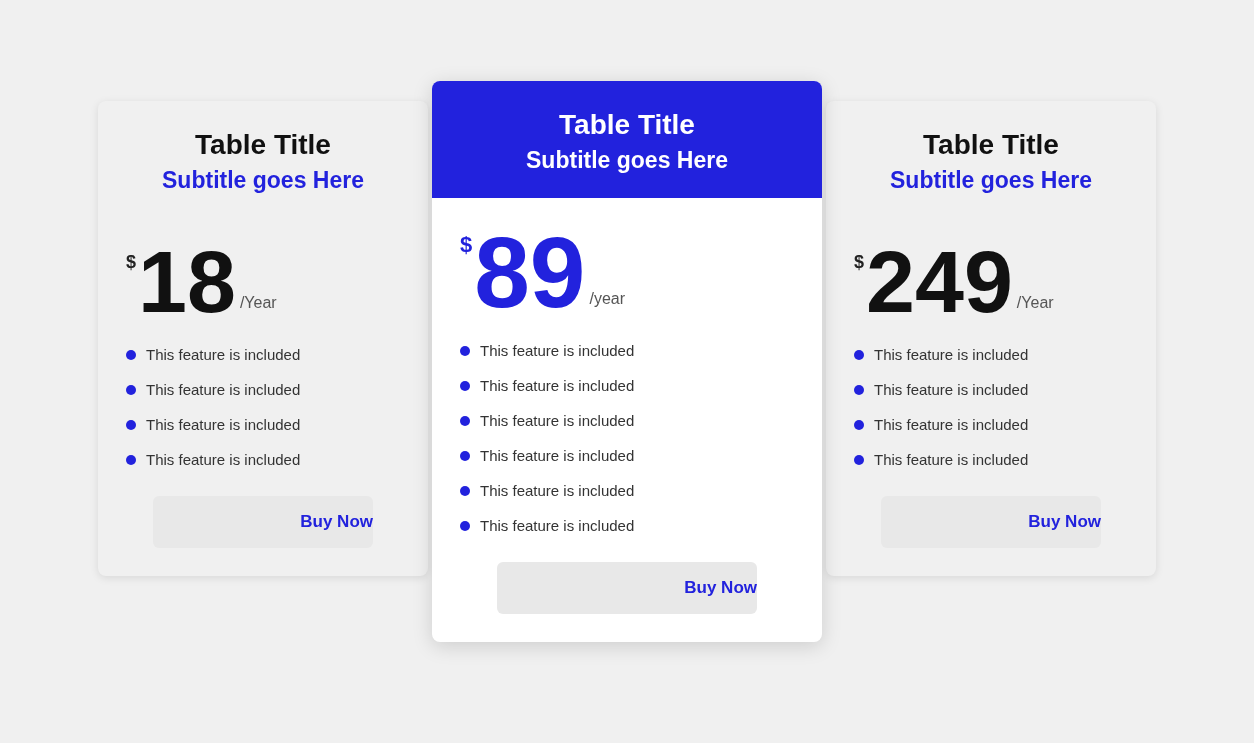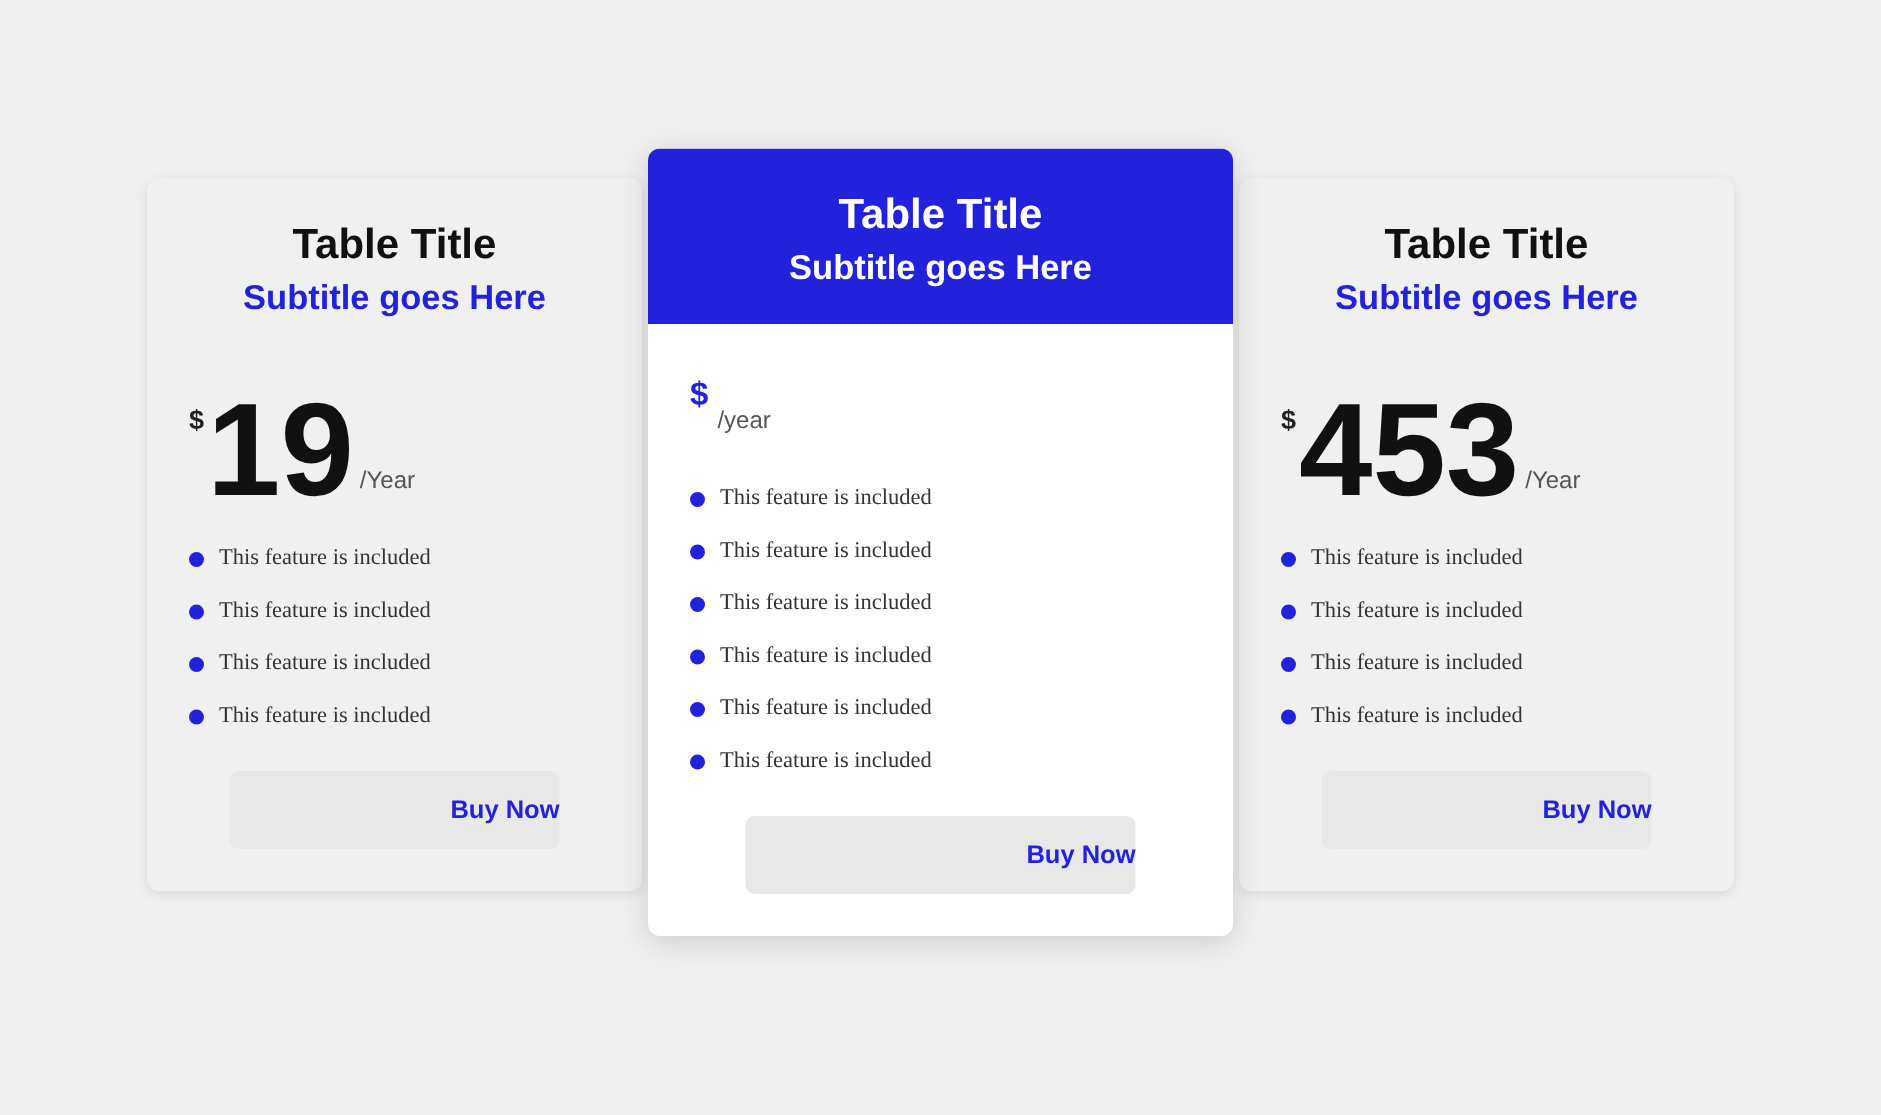--- a/index.html
+++ b/index.html
@@ -120,21 +120,20 @@
       color: #555;
       align-self: flex-end;
       margin-bottom: 14px;
       margin-left: 4px;
       margin-top: 32px;
     }
 
     .features-list {
       list-style: none;
       margin-bottom: 28px;
-      font-family: Liberation Serif, serif;
     }
 
     .features-list li {
       display: flex;
       align-items: center;
       gap: 10px;
       font-size: 15px;
       color: #333;
       margin-bottom: 18px;
     }
@@ -171,21 +170,21 @@
 
 <div class="pricing-container">
 <div class="pricing-card side">
       <div class="card-header ">
         <div class="card-title ">Table Title</div>
         <div class="card-subtitle ">Subtitle goes Here</div>
       </div>
       <div class="card-body">
         <div class="price-section">
           <span class="currency-symbol ">$</span>
-          <span class="price-amount ">19</span>
+          <span class="price-amount ">18</span>
           <span class="price-period">/Year</span>
         </div>
         <ul class="features-list">
           <li>
             <span class="feature-dot"></span>
             <span>This feature is included</span>
           </li>
           <li>
             <span class="feature-dot"></span>
             <span>This feature is included</span>
@@ -203,20 +202,21 @@
       </div>
     </div>
     <div class="pricing-card featured">
       <div class="card-header featured-header">
         <div class="card-title featured-title">Table Title</div>
         <div class="card-subtitle featured-subtitle">Subtitle goes Here</div>
       </div>
       <div class="card-body">
         <div class="price-section">
           <span class="currency-symbol featured-price">$</span>
+          <span class="price-amount featured-amount">89</span>
           <span class="price-period">/year</span>
         </div>
         <ul class="features-list">
           <li>
             <span class="feature-dot"></span>
             <span>This feature is included</span>
           </li>
           <li>
             <span class="feature-dot"></span>
             <span>This feature is included</span>
@@ -242,21 +242,21 @@
       </div>
     </div>
     <div class="pricing-card side">
       <div class="card-header ">
         <div class="card-title ">Table Title</div>
         <div class="card-subtitle ">Subtitle goes Here</div>
       </div>
       <div class="card-body">
         <div class="price-section">
           <span class="currency-symbol ">$</span>
-          <span class="price-amount ">453</span>
+          <span class="price-amount ">249</span>
           <span class="price-period">/Year</span>
         </div>
         <ul class="features-list">
           <li>
             <span class="feature-dot"></span>
             <span>This feature is included</span>
           </li>
           <li>
             <span class="feature-dot"></span>
             <span>This feature is included</span>

